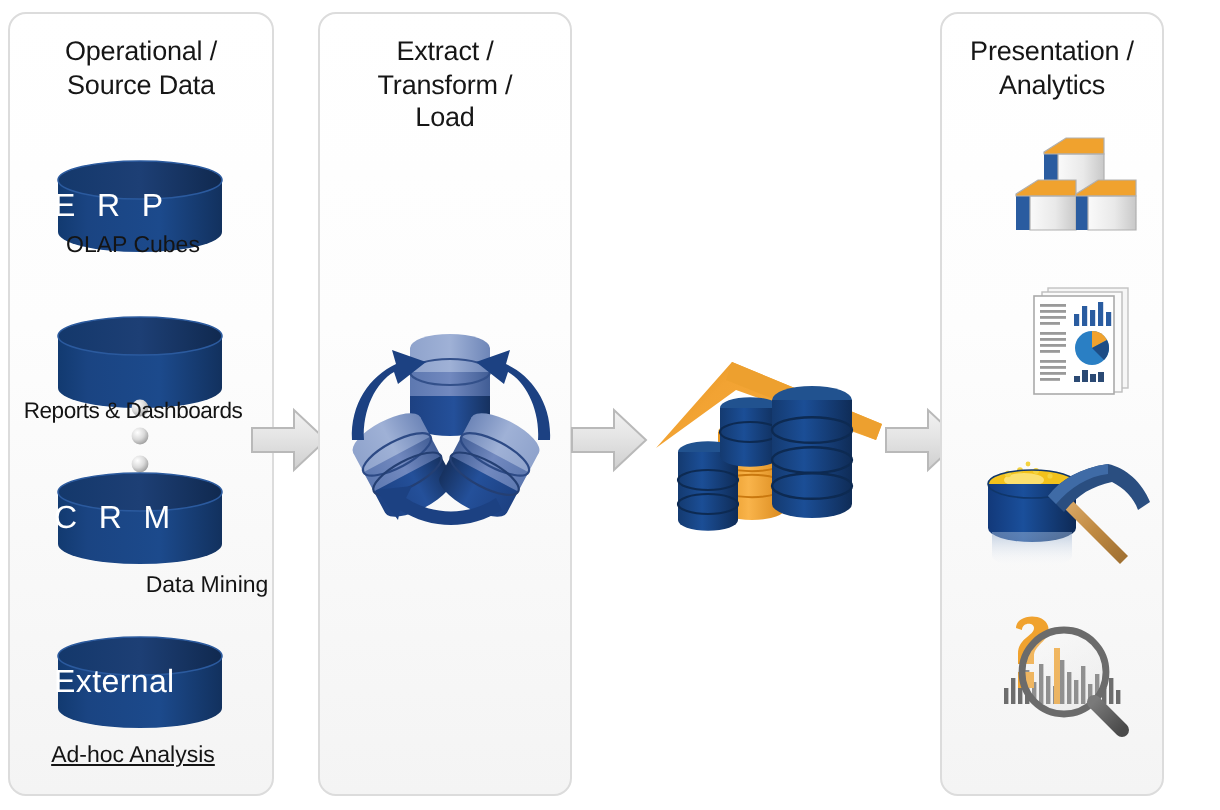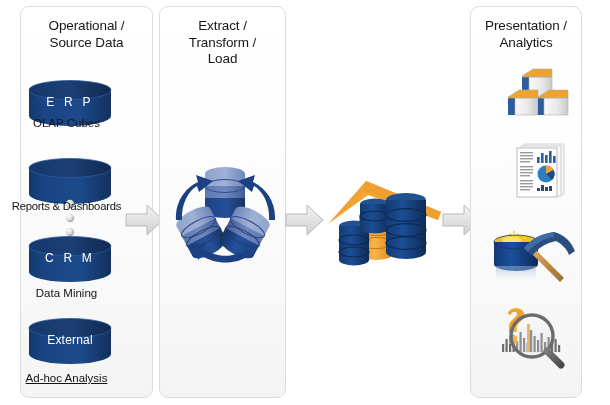--- a/index.html
+++ b/index.html
@@ -10,61 +10,61 @@
   }
   .stage{position:absolute;left:0;top:0;width:610px;height:405px;}
 
   
   .panel{
     position:absolute;top:6px;height:392px;
     border:1px solid #dcdcdc;border-radius:9px;
     background:linear-gradient(180deg,#ffffff 0%,#fdfdfd 40%,#f4f4f4 100%);
     box-sizing:border-box;
   }
-  #panel-1{left:20px;width:133px;}
+  #panel-1{left:4px;width:133px;}
   #panel-2{left:159px;width:127px;}
   #panel-3{left:318px;width:133px;}
   #panel-4{left:470px;width:112px;}
 
   .panel-title{
     position:absolute;left:0;right:0;top:11px;
     text-align:center;font-size:13.5px;line-height:16.5px;
     font-weight:400;color:#161616;letter-spacing:-0.1px;
     white-space:pre-line;
   }
 
   
   .arrow{position:absolute;top:203px;width:40px;height:34px;}
   #arrow-1{left:125px;}
   #arrow-2{left:285px;}
   #arrow-3{left:442px;}
 
   
   .cyl{position:absolute;width:86px;height:46px;}
   .cyl .label{
-    position:absolute;left:0;right:0;top:15px;text-align:center;
-    font-size:12px;color:#ffffff;font-weight:400;letter-spacing:0.2px;
+    position:absolute;left:0;right:0;top:15px;
+    font-size:16px;color:#ffffff;font-weight:400;letter-spacing:0.2px;
     pointer-events:none;
   }
   .cyl .label.spaced{letter-spacing:3.2px;}
   #db-erp{left:27px;top:80px;}
   #db-weblogs{left:27px;top:158px;}
   #db-crm{left:27px;top:236px;}
   #db-external{left:27px;top:318px;}
 
   .dots{position:absolute;left:64px;top:199px;width:12px;height:42px;}
 
   
   .sub-label{
     position:absolute;left:0;width:133px;text-align:center;
     font-size:11.5px;color:#141414;
   }
   #label-olap{top:117px;}
   #label-reports{top:200px;font-size:11.3px;letter-spacing:-0.25px;}
-  #label-mining{top:287px;}
+  #label-mining{top:287px;padding-left:37px;}
   #label-adhoc{top:372px;text-decoration:underline;}
 
   .icon-wrap{position:absolute;}
   #icon-olap{left:470px;top:66px;width:133px;height:50px;}
   #icon-reports{left:470px;top:142px;width:133px;height:56px;}
   #icon-mining{left:470px;top:228px;width:133px;height:58px;}
   #icon-adhoc{left:470px;top:308px;width:133px;height:62px;}
 
   #icon-etl{left:163px;top:162px;width:125px;height:116px;}
   #icon-dwh{left:322px;top:168px;width:125px;height:122px;}

